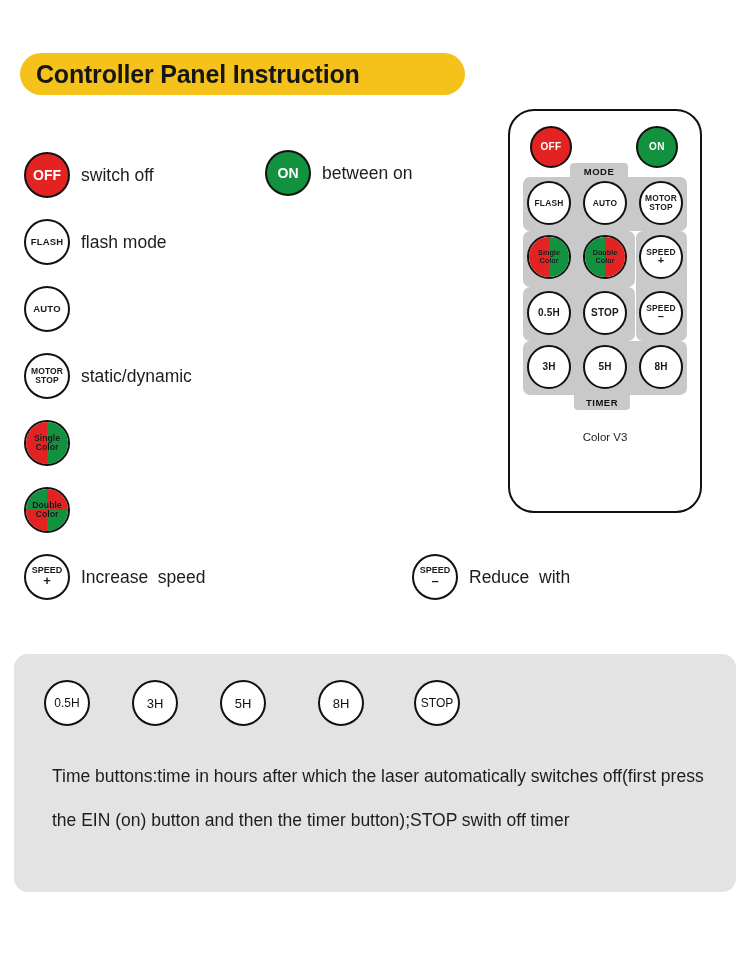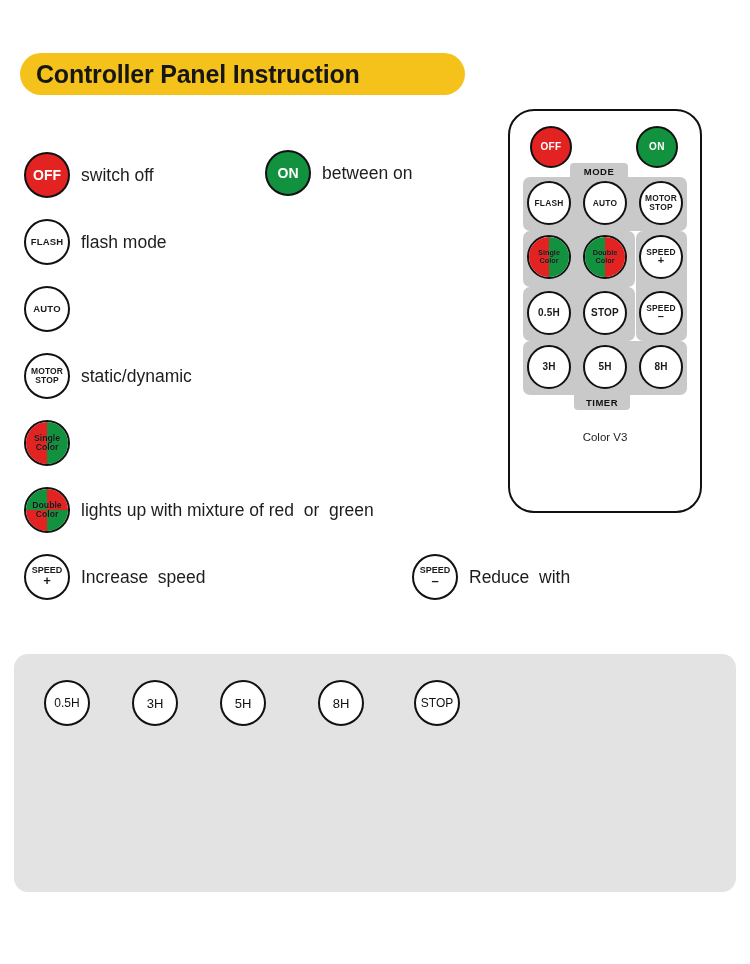--- a/index.html
+++ b/index.html
@@ -183,21 +183,20 @@
         <div class="btn outline lg quad">
           <span class="q tl" style="background:#12913E;"></span>
           <span class="q tr" style="background:#E32222;"></span>
           <span class="q bl" style="background:#E32222;"></span>
           <span class="q br" style="background:#12913E;"></span>
           <span class="cap">
             <span>Double</span><br>
             <span>Color</span>
           </span>
         </div>
-        <span class="legend-label">lights up with mixture of red  or  green</span>
       </div>
     </div>
 
     <div class="legend-row">
       <div class="legend-item" style="left:24px;top:0;">
         <div class="btn outline lg speed">
           <span class="l1">SPEED</span>
           <span class="l2">+</span>
         </div>
         <span class="legend-label">Increase  speed</span>
@@ -289,15 +288,16 @@
   </div>
 
   <div class="bottom-panel">
     <div class="timer-row">
       <div class="timer-btn lbl-small" style="left:30px;">0.5H</div>
       <div class="timer-btn" style="left:118px;">3H</div>
       <div class="timer-btn" style="left:206px;">5H</div>
       <div class="timer-btn" style="left:304px;">8H</div>
       <div class="timer-btn lbl-small" style="left:400px;">STOP</div>
     </div>
+    <div class="para">Time buttons:time in hours after which the laser automatically switches off(first press the EIN (on) button and then the timer button);STOP swith off timer</div>
   </div>
 
 </div>
 
 </body></html>

